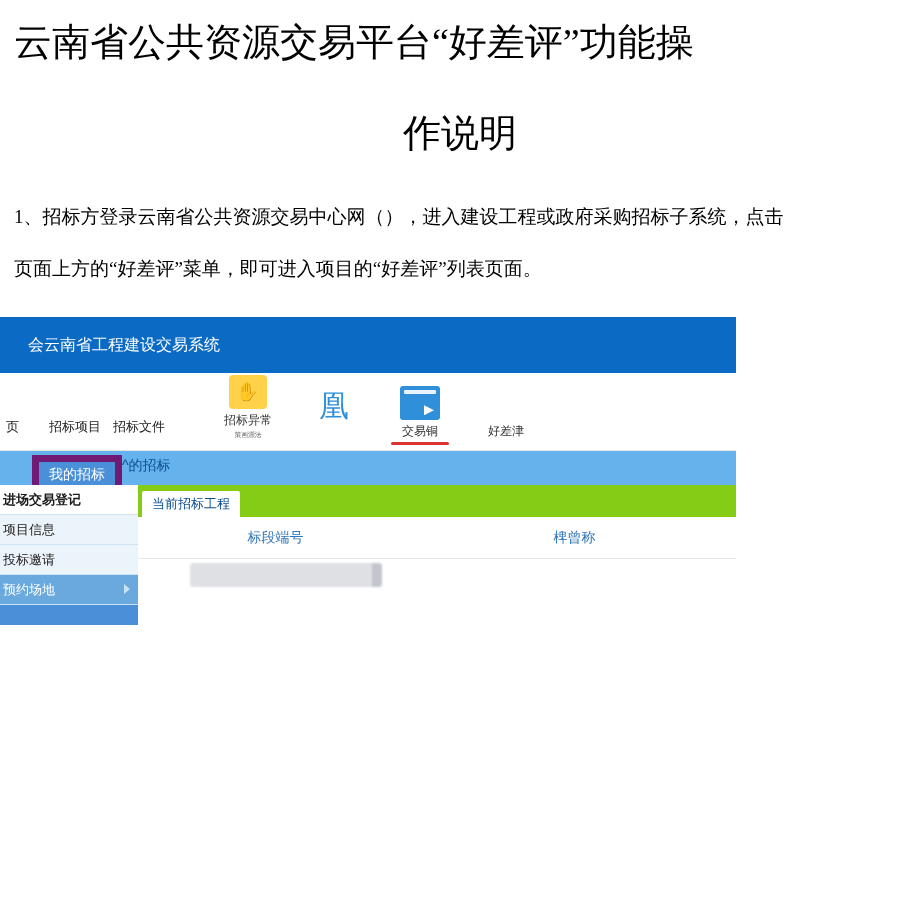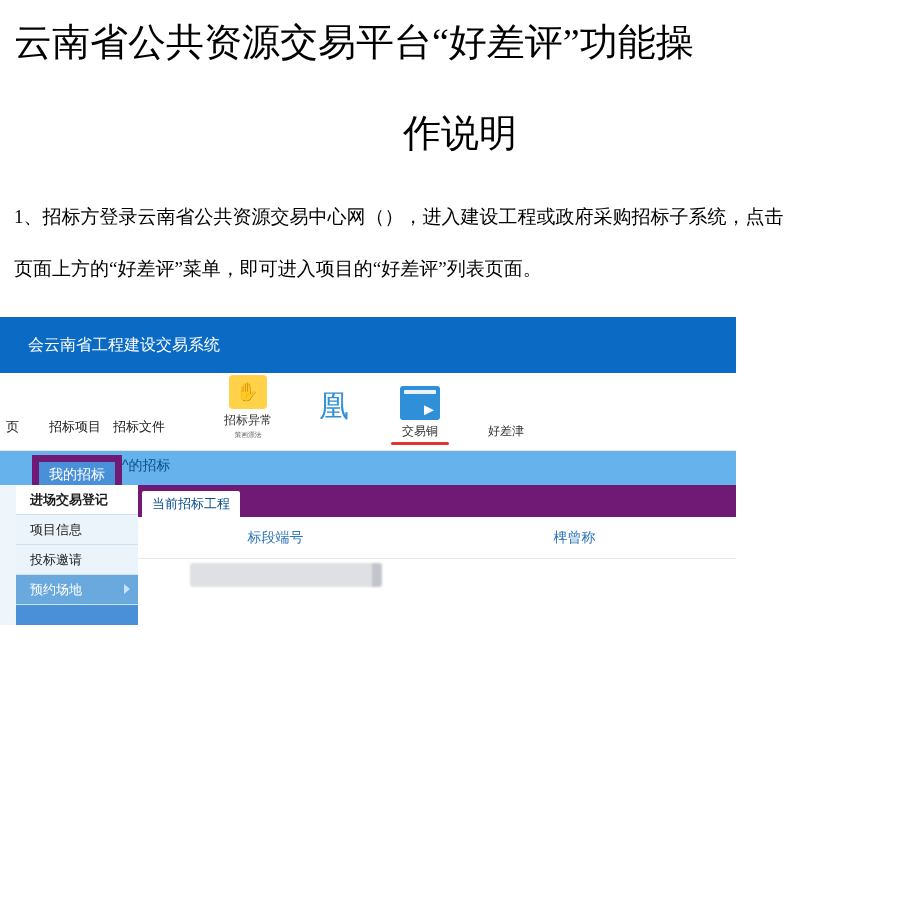--- a/index.html
+++ b/index.html
@@ -110,27 +110,26 @@
   .lower-area{
     display:flex;
     align-items:flex-start;
   }
   .side-menu{
     width:138px;
     background:#eef5fb;
   }
   .side-menu .mi{
     height:30px; line-height:30px;
-    padding-left:14px;
+    padding-left:3px;
     border-bottom:1px solid #cfe2f3;
     font-size:13px;
     color:#1b1b1b;
     background:#ecf4fb;
     position:relative;
-    margin-left:16px;
   }
   .side-menu .mi.sel{
     background:#fff; font-weight:600;
   }
   .side-menu .mi.resv{
     background:#6aa9de; color:#fff;
     position:relative;
   }
   .side-menu .mi.resv .dotarrow{
     position:absolute; right:8px; top:9px;
@@ -139,21 +138,21 @@
     border-bottom:5px solid transparent;
     opacity:.85;
   }
   .side-menu .mi.last{ background:#4a90d9; height:20px; border-bottom:none;}
 
   .right-pane{
     flex:1;
     position:relative;
   }
   .subtab-row{
-    background:#701a75;
+    background:#84cc16;
     height:32px;
     display:flex; align-items:flex-end;
     padding-left:4px;
   }
   .subtab{
     background:#fff; color:#0b4e8e;
     height:26px; line-height:26px;
     padding:0 10px; font-size:13px;
     border-top-left-radius:2px; border-top-right-radius:2px;
   }

